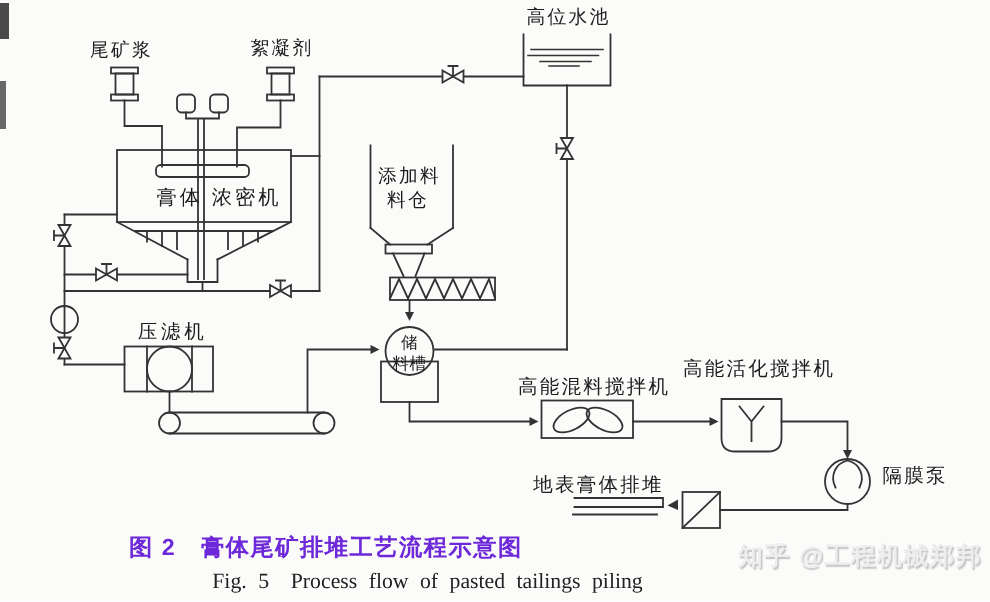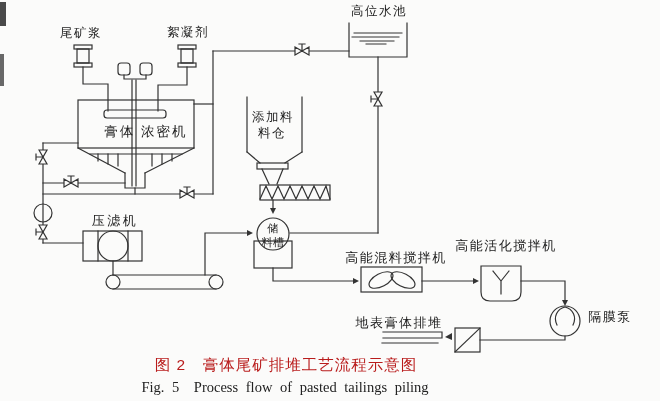--- a/index.html
+++ b/index.html
@@ -2,22 +2,22 @@
 <html><head>
 <meta charset="utf-8">
 <style>
   html,body{margin:0;padding:0;background:#ffffff;}
   #page{position:relative;width:660px;height:401px;background:#fbfbfa;overflow:hidden;
         font-family:"Liberation Sans","DejaVu Sans",sans-serif;}
   svg{position:absolute;left:0;top:0;}
   svg text{fill:#1c1c1c;font-family:"Liberation Sans","DejaVu Sans",sans-serif;}
   .lbl{font-size:12.5px;letter-spacing:1.5px;}
   .lbl-sm{font-size:11px;letter-spacing:0.5px;}
-  .cap-zh{position:absolute;left:86px;top:355px;width:400px;text-align:center;
-          font-size:15.5px;font-weight:normal;color:#b91c1c;letter-spacing:1px;}
+  .cap-zh{position:absolute;left:86px;top:355px;width:400px;text-align:left;
+          font-size:15.5px;font-weight:bold;color:#6d28d9;letter-spacing:1px;}
   .cap-en{position:absolute;left:70px;top:378px;width:430px;text-align:center;
           font-family:"Liberation Serif","DejaVu Serif",serif;font-size:14.5px;
           color:#222;word-spacing:4px;}
   .watermark{position:absolute;left:492px;top:360px;width:168px;
           font-size:16.5px;font-weight:bold;letter-spacing:1px;white-space:nowrap;
           color:#eeeeee;text-shadow:1px 1px 1px #c0c0c0,-1px -1px 1px #ffffff;}
 </style>
 </head>
 <body>
 
@@ -189,14 +189,15 @@
     <text class="lbl" x="396" y="262" style="font-size:13px;">高能混料搅拌机</text>
     <text class="lbl" x="506" y="250" style="font-size:13px;">高能活化搅拌机</text>
     <text class="lbl" x="610" y="321" style="font-size:13px;">隔膜泵</text>
     <text class="lbl" x="399" y="327" style="font-size:13px;">地表膏体排堆</text>
   </g>
 </svg>
 
 <div class="cap-zh">图 2　膏体尾矿排堆工艺流程示意图</div>
 <div class="cap-en">Fig. 5　Process flow of pasted tailings piling</div>
 
+<div class="watermark">知乎 @工程机械郑邦</div>
 
 </div>
 
 </body></html>

